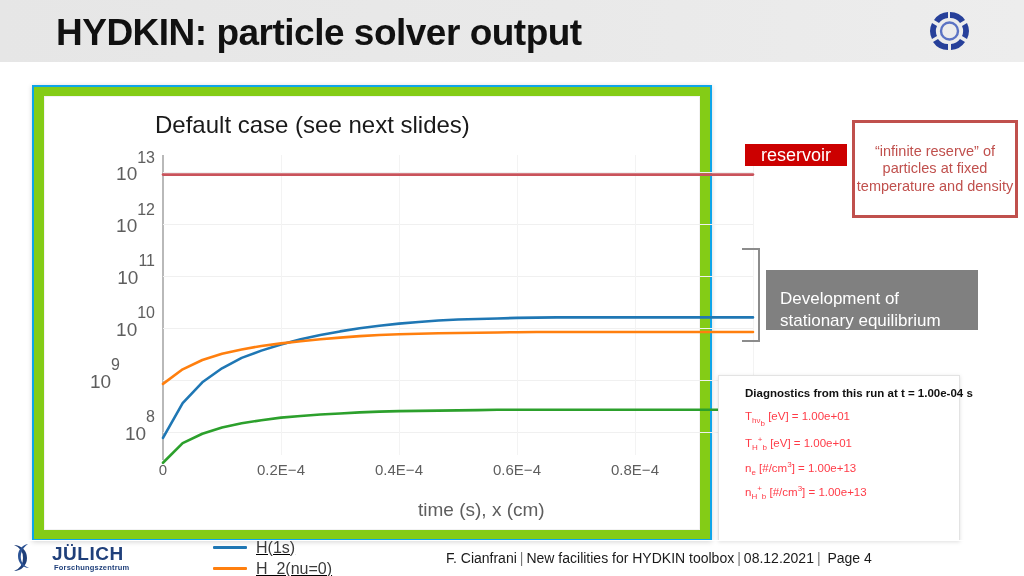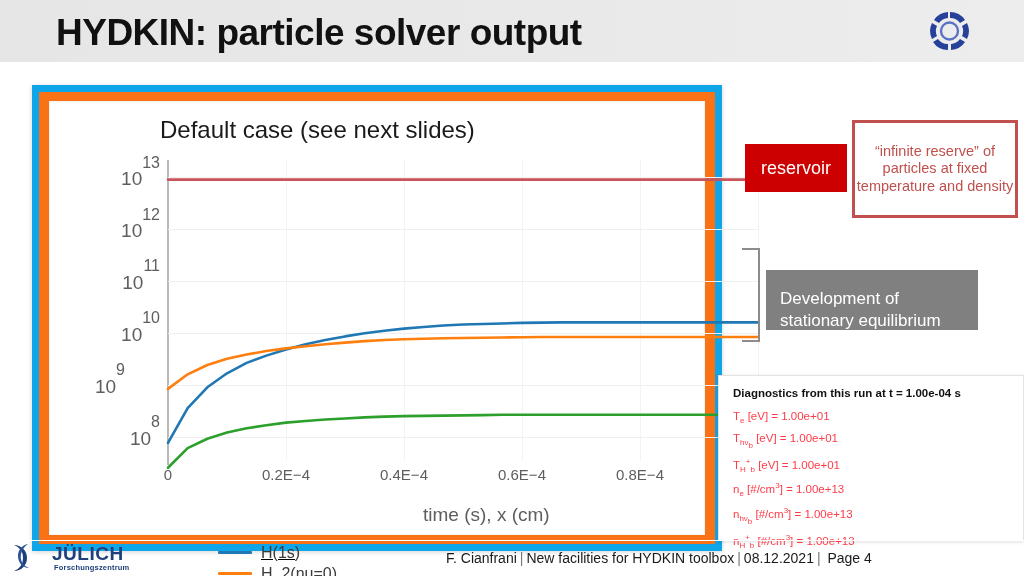--- a/index.html
+++ b/index.html
@@ -17,21 +17,21 @@
   #slide-title{
     position:absolute;left:56px;top:12px;
     font-size:37px;font-weight:bold;color:#111;
     letter-spacing:-0.5px;white-space:nowrap;
   }
   #fz-mark{position:absolute;left:922px;top:6px;width:56px;height:50px;}
 
   
   #chart-card{
     position:absolute;left:32px;top:85px;width:676px;height:452px;
-    background:#f97316;border:7px solid #0ea5e9;
+    background:#84cc16;border:2px solid #0ea5e9;
     box-shadow:0 1px 5px rgba(0,0,0,.17);
   }
   #chart-inner{
     position:absolute;left:10px;top:9px;width:654px;height:432px;
     background:#fff;border:1px solid #f2f2f2;
   }
   #chart-heading{
     position:absolute;left:110px;top:14px;
     font-size:24px;color:#1a1a1a;white-space:nowrap;
   }
@@ -61,21 +61,21 @@
   }
 
   
   #legend{position:absolute;left:168px;top:440px;}
   .legend-row{display:flex;align-items:center;height:21px;text-decoration:underline;}
   .legend-swatch{width:34px;height:3px;margin-right:9px;border-radius:1px;}
   .legend-text{font-size:16px;color:#3a3a3a;white-space:nowrap;}
 
   
   #reservoir-chip{
-    position:absolute;left:745px;top:144px;width:102px;height:48px;
+    position:absolute;left:745px;top:144px;width:102px;height:22px;
     background:#cc0000;color:#fff;font-size:18px;
     display:flex;align-items:center;justify-content:center;
   }
   #infinite-reserve-box{
     position:absolute;left:852px;top:120px;width:160px;height:92px;
     border:3px solid #c0504d;background:#fff;color:#c0504d;
     font-size:14.5px;line-height:17.5px;text-align:center;
     display:flex;align-items:center;justify-content:center;
   }
   #bracket{
@@ -83,23 +83,23 @@
     border:2px solid #8c8c8c;border-left:none;
   }
   #equilibrium-box{
     position:absolute;left:766px;top:270px;width:212px;height:60px;
     background:#808080;color:#fff;font-size:17px;line-height:22px;
     padding:18px 14px;box-sizing:border-box;
   }
 
   
   #diagnostics-panel{
-    position:absolute;left:718px;top:375px;width:306px;height:166px;
+    position:absolute;left:718px;top:375px;width:242px;height:166px;
     background:#fff;border:1px solid #e3e3e3;box-shadow:0 1px 4px rgba(0,0,0,.13);
-    padding:11px 14px;box-sizing:border-box;
+    padding:11px 26px;box-sizing:border-box;
   }
   #diagnostics-title{
     font-size:11.5px;font-weight:bold;color:#111;margin-bottom:9px;white-space:nowrap;
   }
   .diag-line{
     font-size:11.5px;color:#ff3b47;line-height:16.3px;white-space:nowrap;
   }
   .diag-line sub{font-size:8px;}
   .diag-line sup{font-size:8px;}
 
@@ -201,25 +201,23 @@
 </div>
 <div id="bracket"></div>
 <div id="equilibrium-box">
   <div>Development of</div>
   <div>stationary equilibrium</div>
 </div>
 
 <div id="diagnostics-panel">
   <div id="diagnostics-title">Diagnostics from this run at t = 1.00e-04 s</div>
   <div id="diagnostics-rows">
-      <div class="diag-line">T<sub>e</sub> [eV] = 1.00e+01</div>
       <div class="diag-line">T<sub>hν<sub>b</sub></sub> [eV] = 1.00e+01</div>
       <div class="diag-line">T<sub>H</sub><sup>+</sup><sub>b</sub> [eV] = 1.00e+01</div>
       <div class="diag-line">n<sub>e</sub> [#/cm<sup>3</sup>] = 1.00e+13</div>
-      <div class="diag-line">n<sub>hν<sub>b</sub></sub> [#/cm<sup>3</sup>] = 1.00e+13</div>
       <div class="diag-line">n<sub>H</sub><sup>+</sup><sub>b</sub> [#/cm<sup>3</sup>] = 1.00e+13</div>
     </div>
 </div>
 
 <div id="footer-rule"></div>
 <svg id="jlogo" viewBox="0 0 120 32">
   <path d="M6 4 a13 13 0 0 1 13 13 a13 13 0 0 1 -13 13 a13 13 0 0 0 9 -13 a13 13 0 0 0 -9 -13 z" fill="#1f3f7a"></path>
   <path d="M20 3 c-6 1 -10 6 -10 12 c0 7 5 12 11 12 c-7 -3 -9 -8 -8 -14 c1 -5 4 -8 7 -10 z" fill="#2b5396"></path>
 </svg>
 <div id="jlogo-text">JÜLICH</div>

